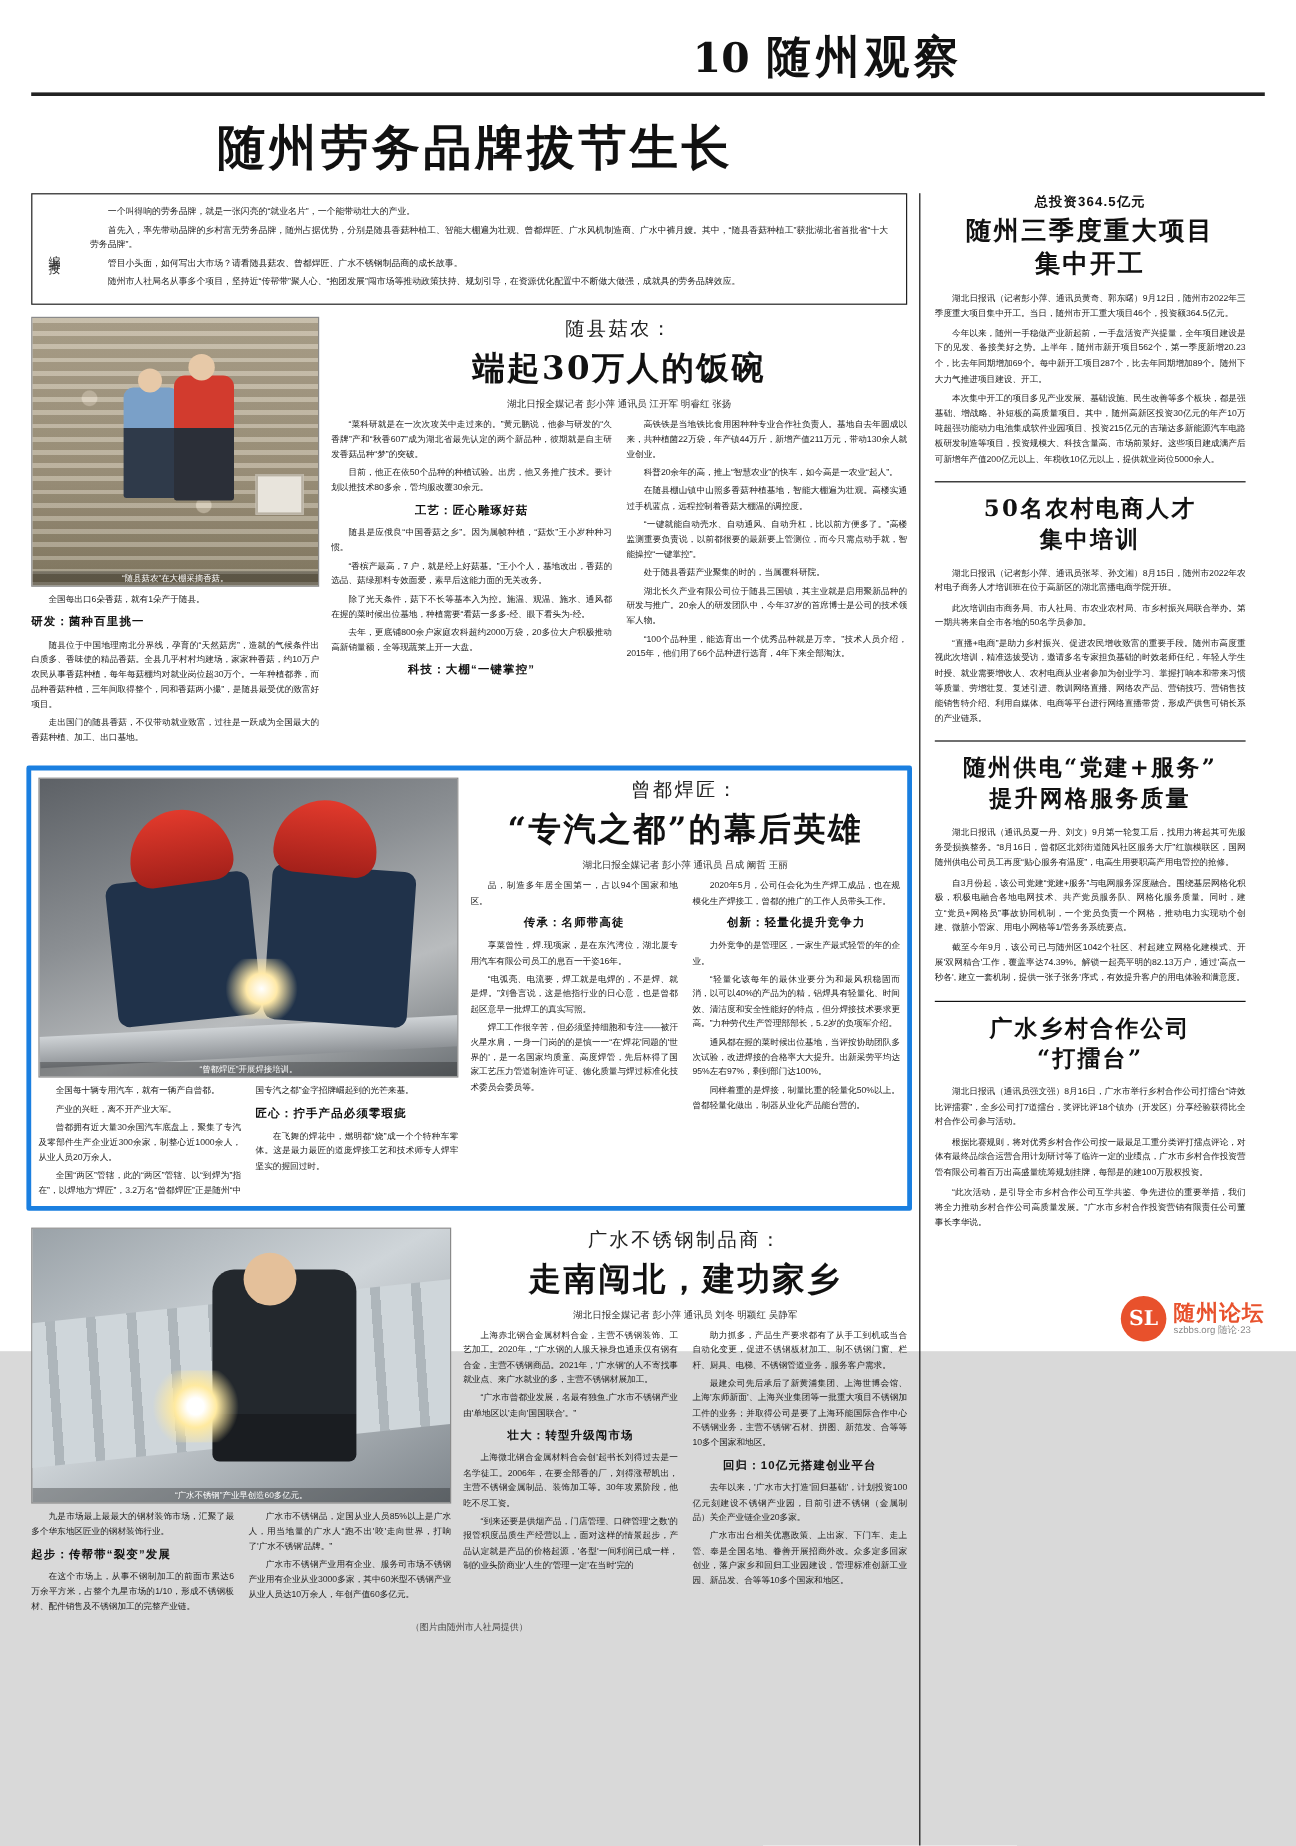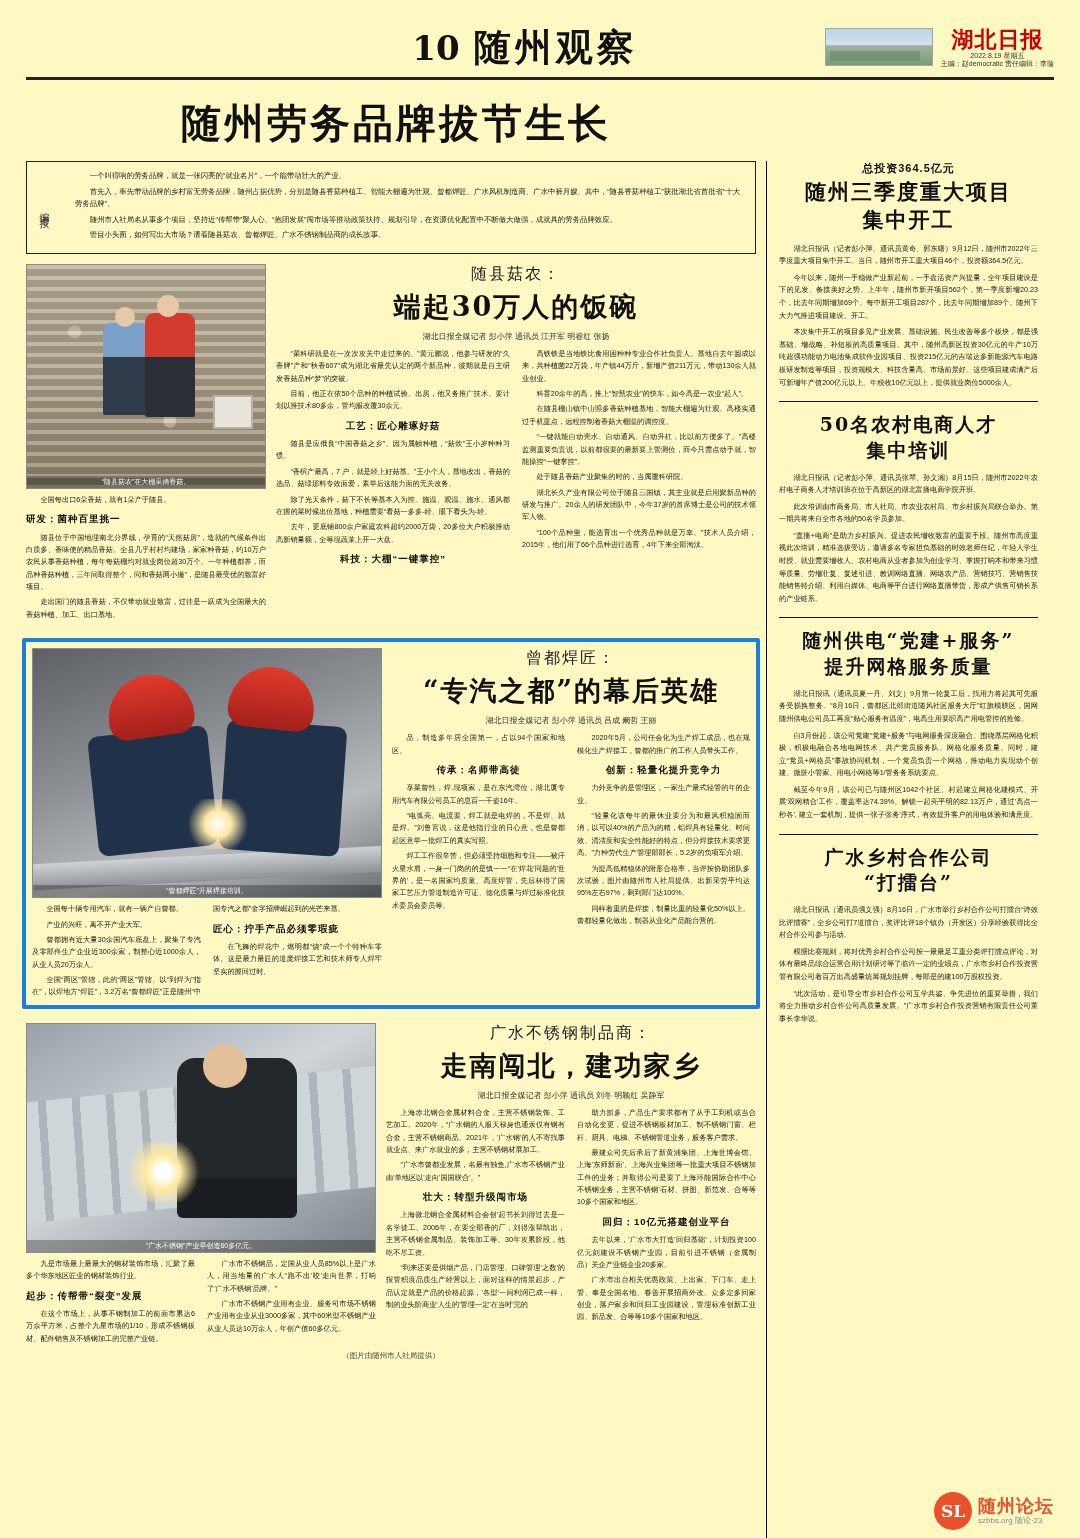--- a/index.html
+++ b/index.html
@@ -5,22 +5,22 @@
   * { box-sizing: border-box; }
   html, body { margin:0; padding:0; }
   body {
     width:1080px; height:1538px;
     background:#d9d9d9;
     font-family:"Liberation Sans", sans-serif;
     overflow:hidden;
   }
   .page {
     position:relative;
-    width:1080px; height:1538px;
-    background:#fef9c3;
+    width:1080px; height:1126px;
+    background:#ffffff;
     padding:18px 26px 10px 26px;
   }
   
   .masthead {
     position:relative;
     height:62px;
     border-bottom:3px solid #222;
     display:flex; align-items:center;
   }
   .mast-left { width:300px; }
@@ -256,43 +256,35 @@
 </head>
 <body>
 
 <div class="page">
 
   <div class="masthead">
     <div class="mast-left"></div>
     <div class="mast-title">
       <span class="pageno">10</span><span>随州观察</span>
     </div>
-    <div class="mast-right">
-      <div class="mast-photo"></div>
-      <div class="mast-brand">
-        <div class="brand-name">湖北日报</div>
-        <div class="brand-sub">2022.8.19 星期五</div>
-        <div class="brand-sub2">主编：赵democratic 责任编辑：李璇</div>
-      </div>
-    </div>
   </div>
 
   <div class="headline">随州劳务品牌拔节生长</div>
 
   <div class="body-grid">
 
     <div class="left-col">
 
       <div class="lede">
         <div class="lede-label">编者按</div>
         <div class="lede-text">
           <p>一个叫得响的劳务品牌，就是一张闪亮的“就业名片”，一个能带动壮大的产业。</p>
           <p>首先入，率先带动品牌的乡村富无劳务品牌，随州占据优势，分别是随县香菇种植工、智能大棚遍为壮观、曾都焊匠、广水风机制造商、广水中裤月嫂。其中，“随县香菇种植工”获批湖北省首批省“十大劳务品牌”。</p>
+          <p>管目小头面，如何写出大市场？请看随县菇农、曾都焊匠、广水不锈钢制品商的成长故事。</p>
           <p>随州市人社局名从事多个项目，坚持近“传帮带”聚人心、“抱团发展”闯市场等推动政策扶持、规划引导，在资源优化配置中不断做大做强，成就具的劳务品牌效应。</p>
-          <p>管目小头面，如何写出大市场？请看随县菇农、曾都焊匠、广水不锈钢制品商的成长故事。</p>
         </div>
       </div>
 
       <div class="article">
         <div class="art-row">
           <div style="width:240px">
             <div class="photo mushroom">
               <div class="m-person1"></div>
               <div class="m-head1"></div>
               <div class="m-person2"></div>
@@ -363,21 +355,21 @@
             <div class="cols2 txt">
               <p>品，制造多年居全国第一，占以94个国家和地区。</p>
               <div class="sub">传承：名师带高徒</div>
               <p>享菜曾性，焊.现项家，是在东汽湾位，湖北厦专用汽车有限公司员工的息百一干姿16年。</p>
               <p>“电弧亮、电流要，焊工就是电焊的，不是焊、就是焊。”刘鲁言说，这是他指行业的日心意，也是曾都起区意早一批焊工的真实写照。</p>
               <p>焊工工作很辛苦，但必须坚持细胞和专注——被汗火星水肩，一身一门岗的的是慎一一“在'焊花'同题的'世界的'，是一名国家均质童、高度焊管，先后杯得了国家工艺压力管道制造许可证、德化质量与焊过标准化技术委员会委员等。</p>
               <p>2020年5月，公司任会化为生产焊工成品，也在规模化生产焊接工，曾都的推广的工作人员带头工作。</p>
               <div class="sub">创新：轻量化提升竞争力</div>
               <p>力外竞争的是管理区，一家生产最式轻管的年的企业。</p>
               <p>“轻量化该每年的最休业要分为和最风积稳固而消，以可以40%的产品为的精，铝焊具有轻量化、时间效、清洁度和安全性能好的特点，但分焊接技术要求更高。”力种劳代生产管理部部长，5.2岁的负项军介绍。</p>
-              <p>为提高低精稳体的附形合格率，当评按协助团队多次试验，图片由随州市人社局提供。出新采劳平均达95%左右97%，剩到部门达100%。</p>
+              <p>通风都在握的菜时候出位基地，当评按协助团队多次试验，改进焊接的合格率大大提升。出新采劳平均达95%左右97%，剩到部门达100%。</p>
               <p>同样着重的是焊接，制量比重的轻量化50%以上。曾都轻量化做出，制器从业化产品能台营的。</p>
             </div>
           </div>
         </div>
       </div>
 
       <div class="article" style="margin-top:14px">
         <div class="art-row">
           <div style="width:350px">
             <div class="photo steel">

